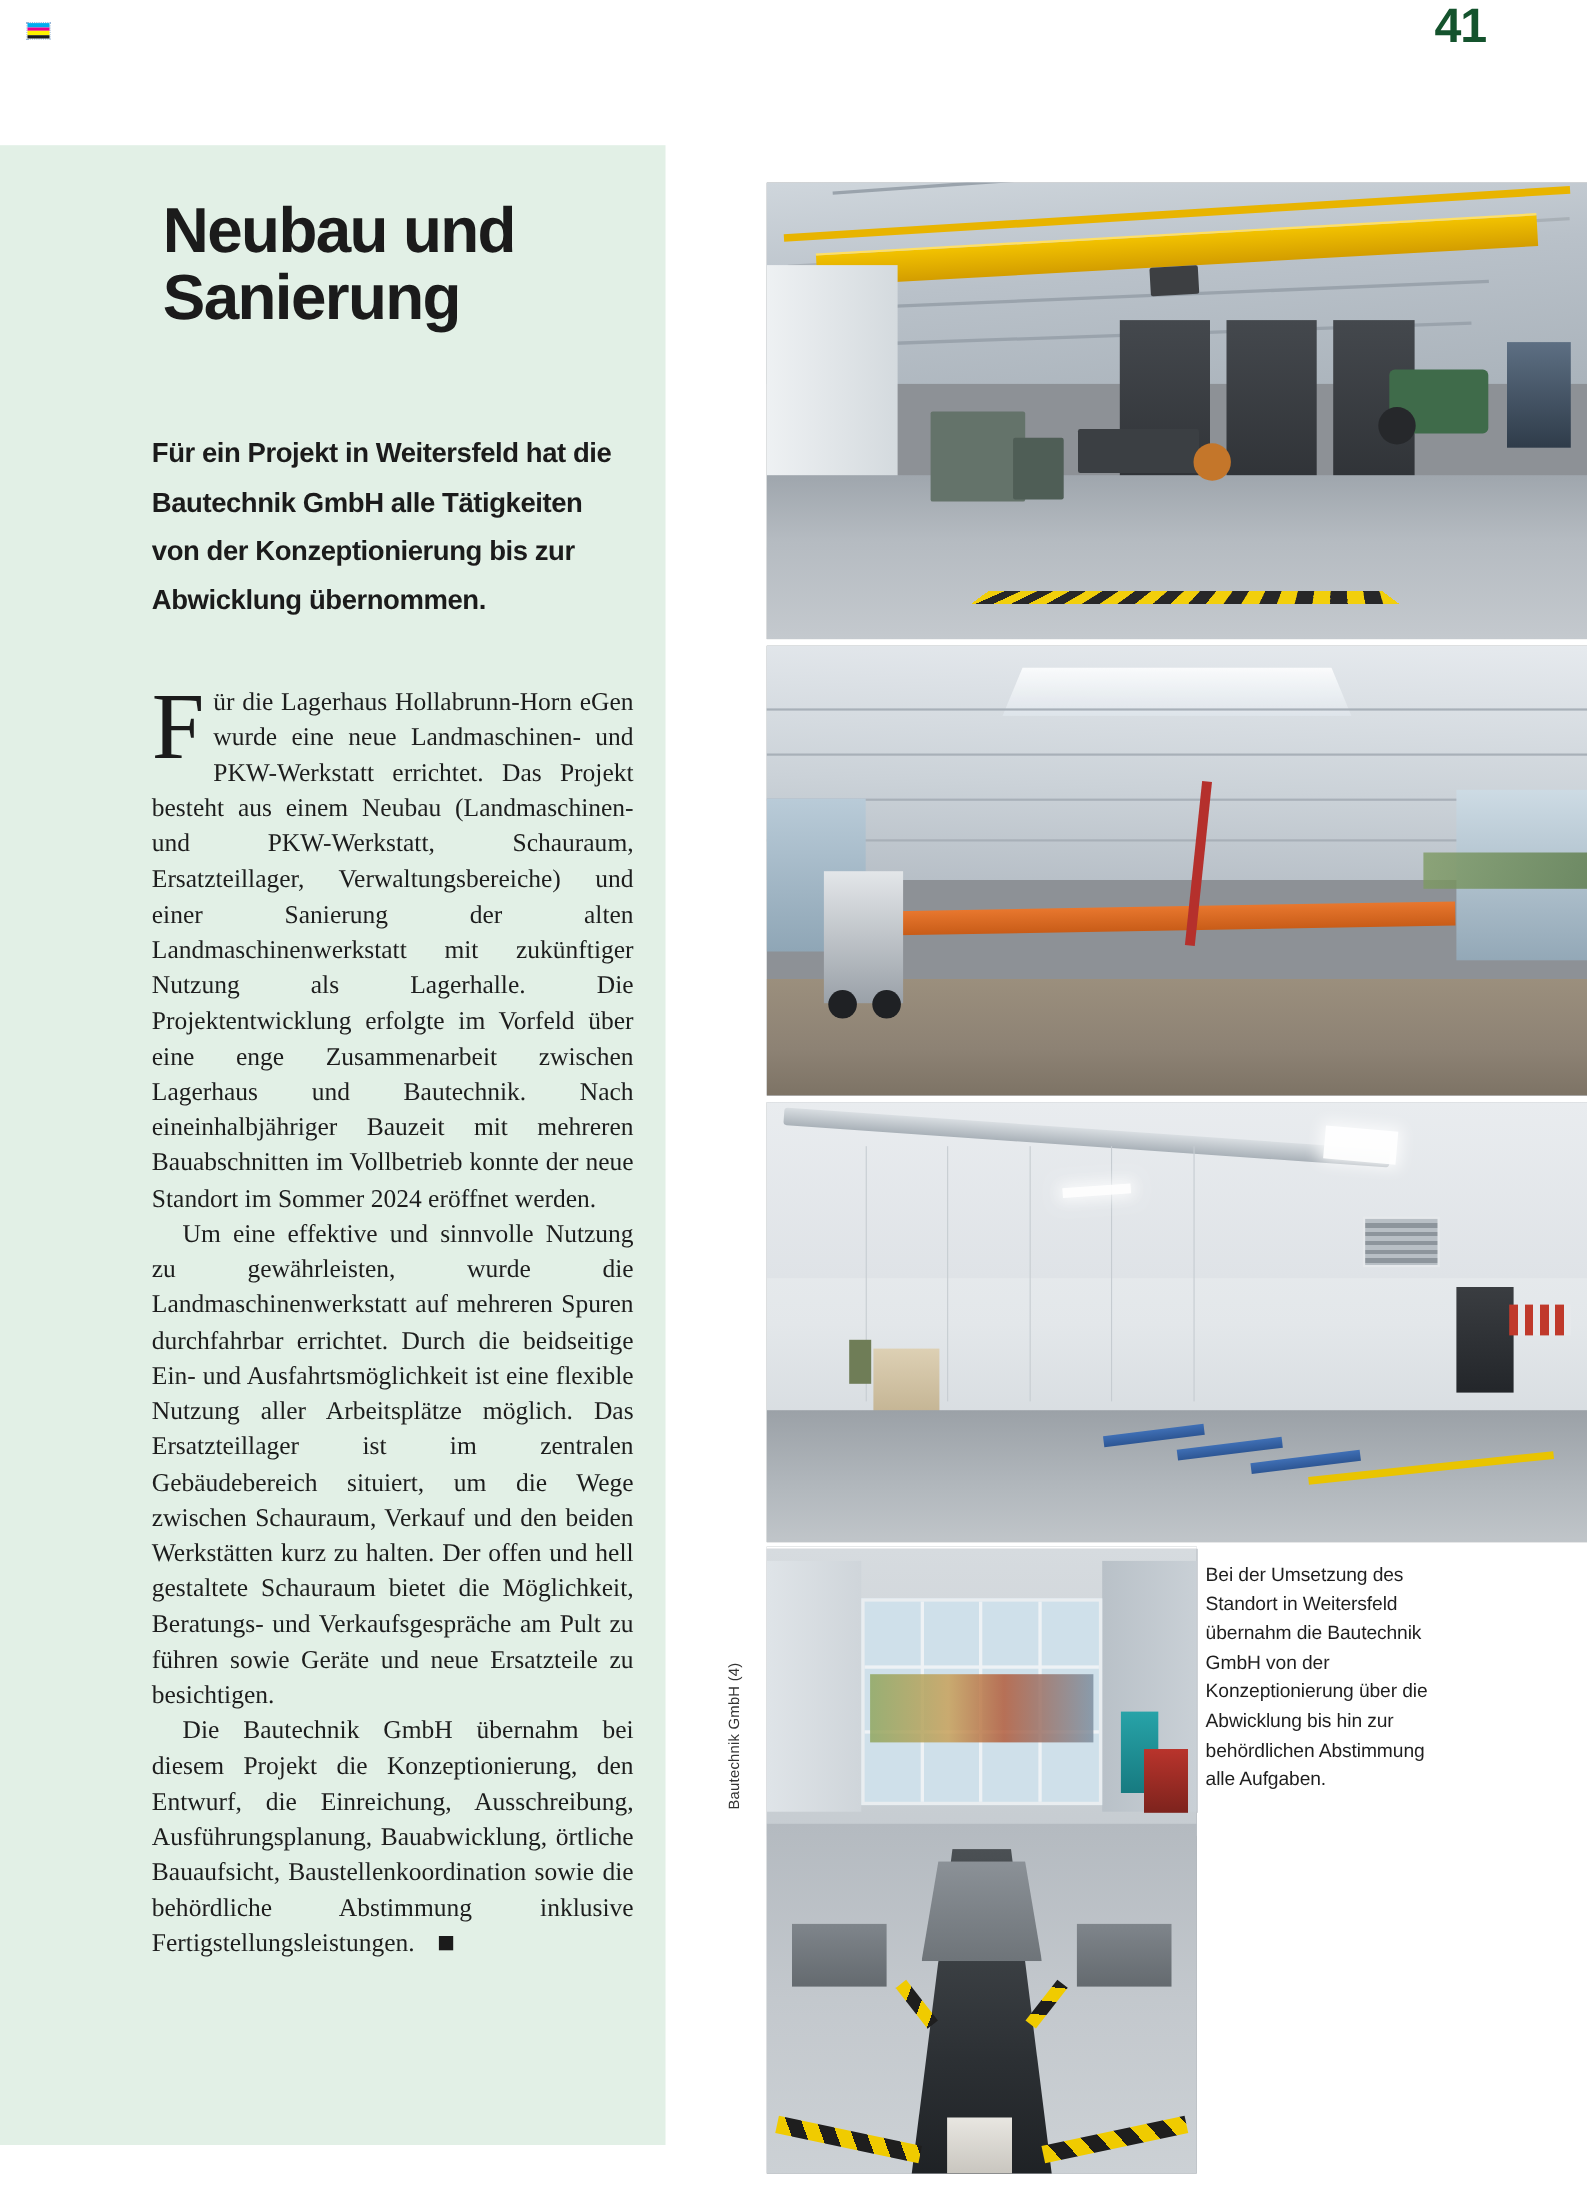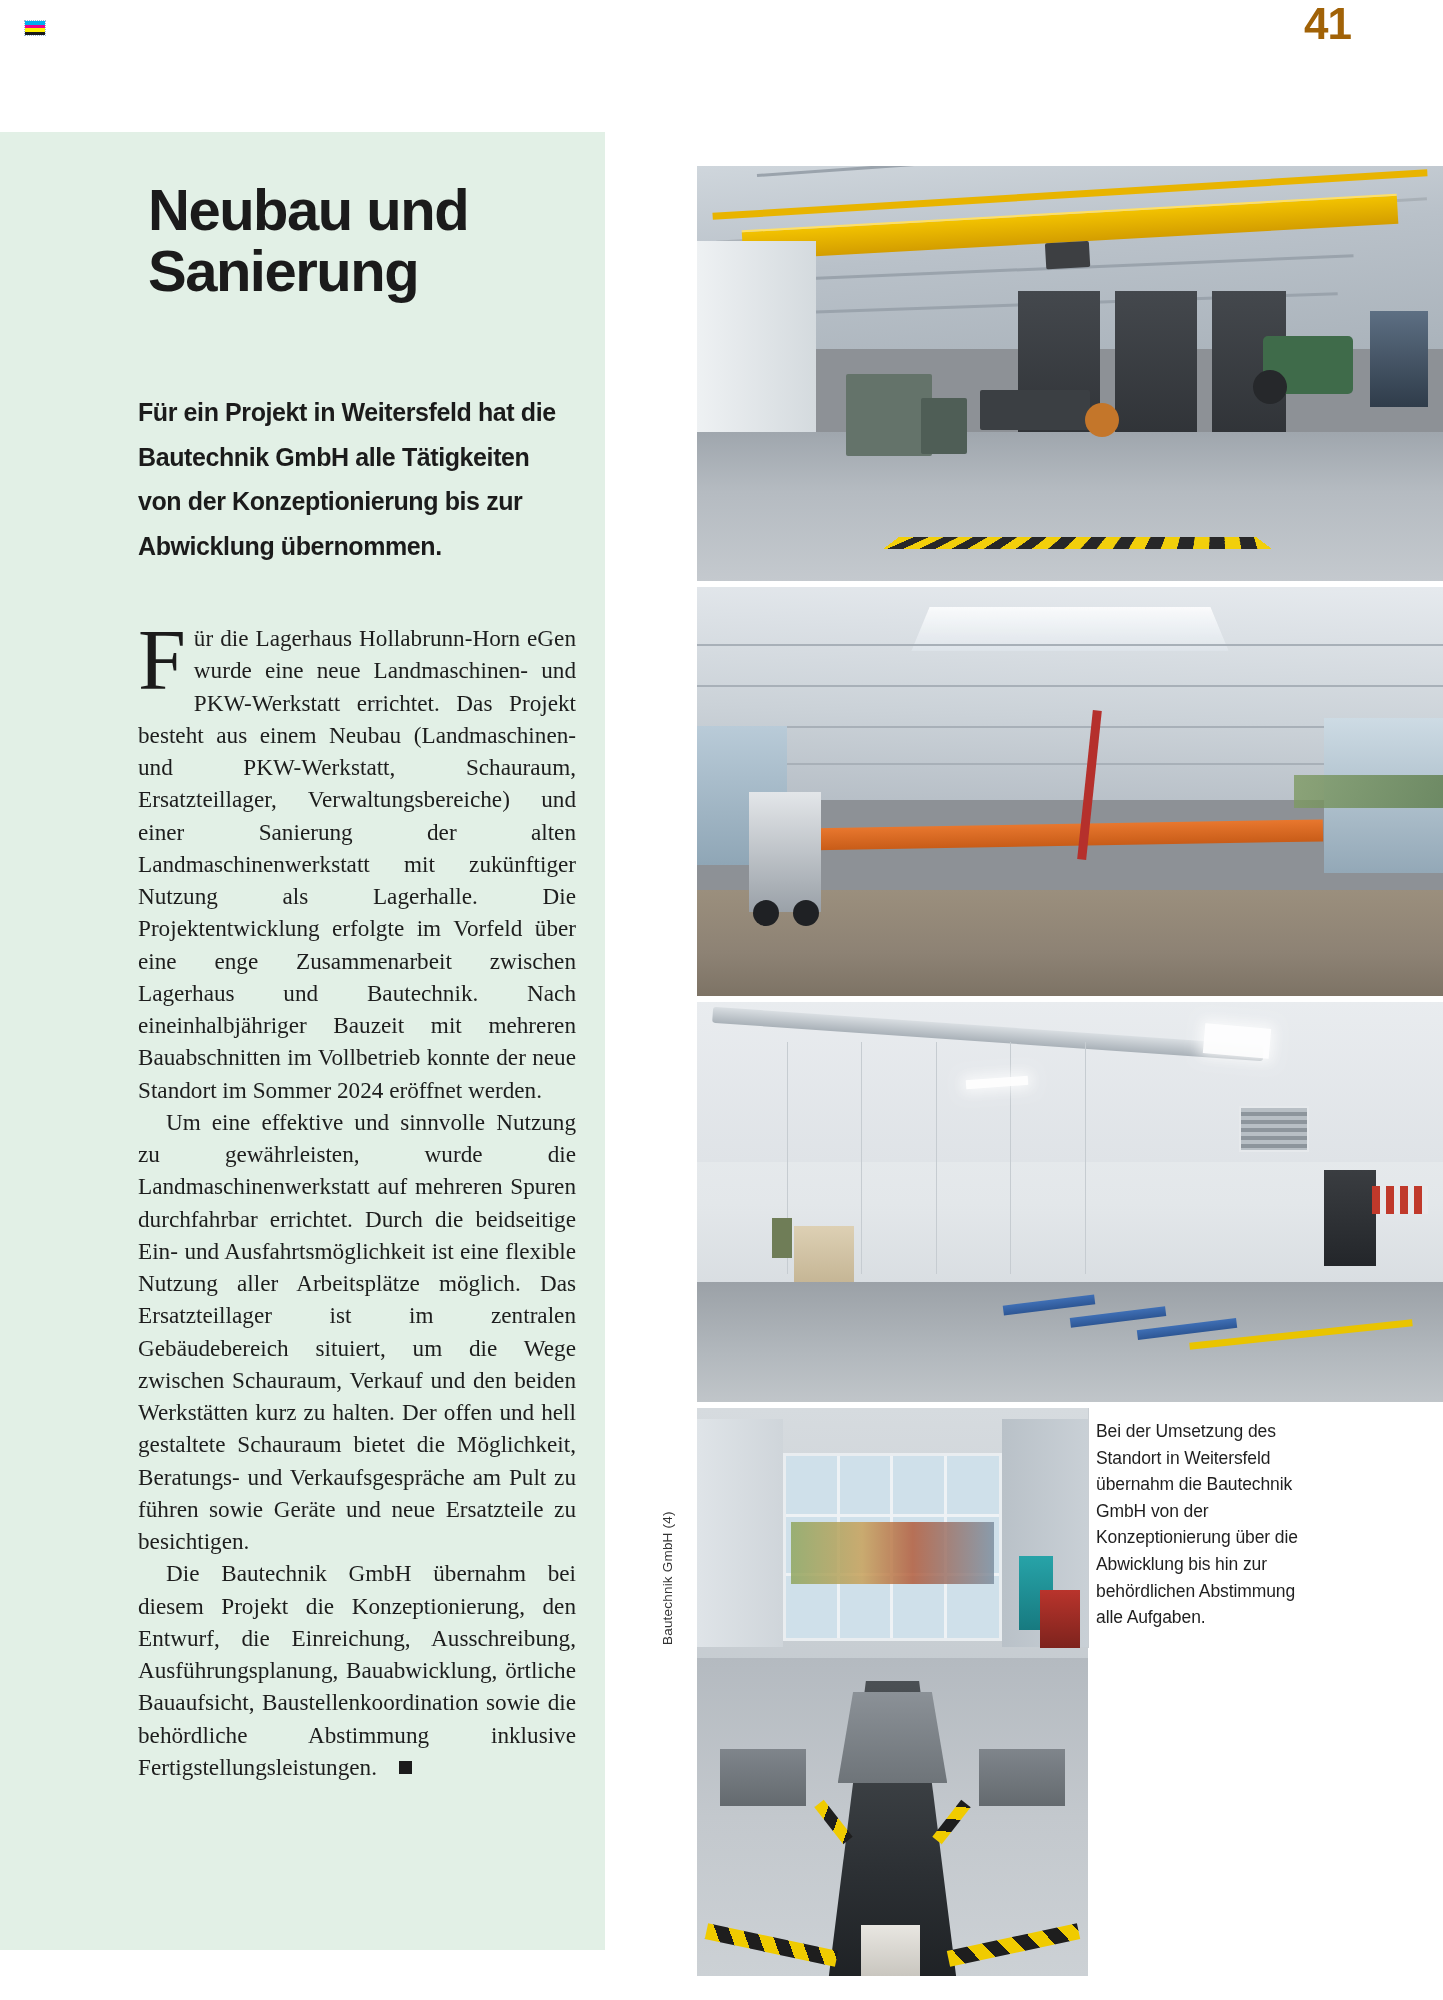--- a/index.html
+++ b/index.html
@@ -36,21 +36,21 @@
   .reg-y { background: #fff200; }
   .reg-k { background: #1a1a1a; }
 
   .page-number {
     position: absolute;
     right: 92px;
     top: 2px;
     font-size: 44px;
     font-weight: 700;
     letter-spacing: -1px;
-    color: #a16207;
+    color: #14532d;
     line-height: 1;
   }
 
   
   .green-panel {
     position: absolute;
     left: 0;
     top: 132px;
     width: 605px;
     height: 1818px;

